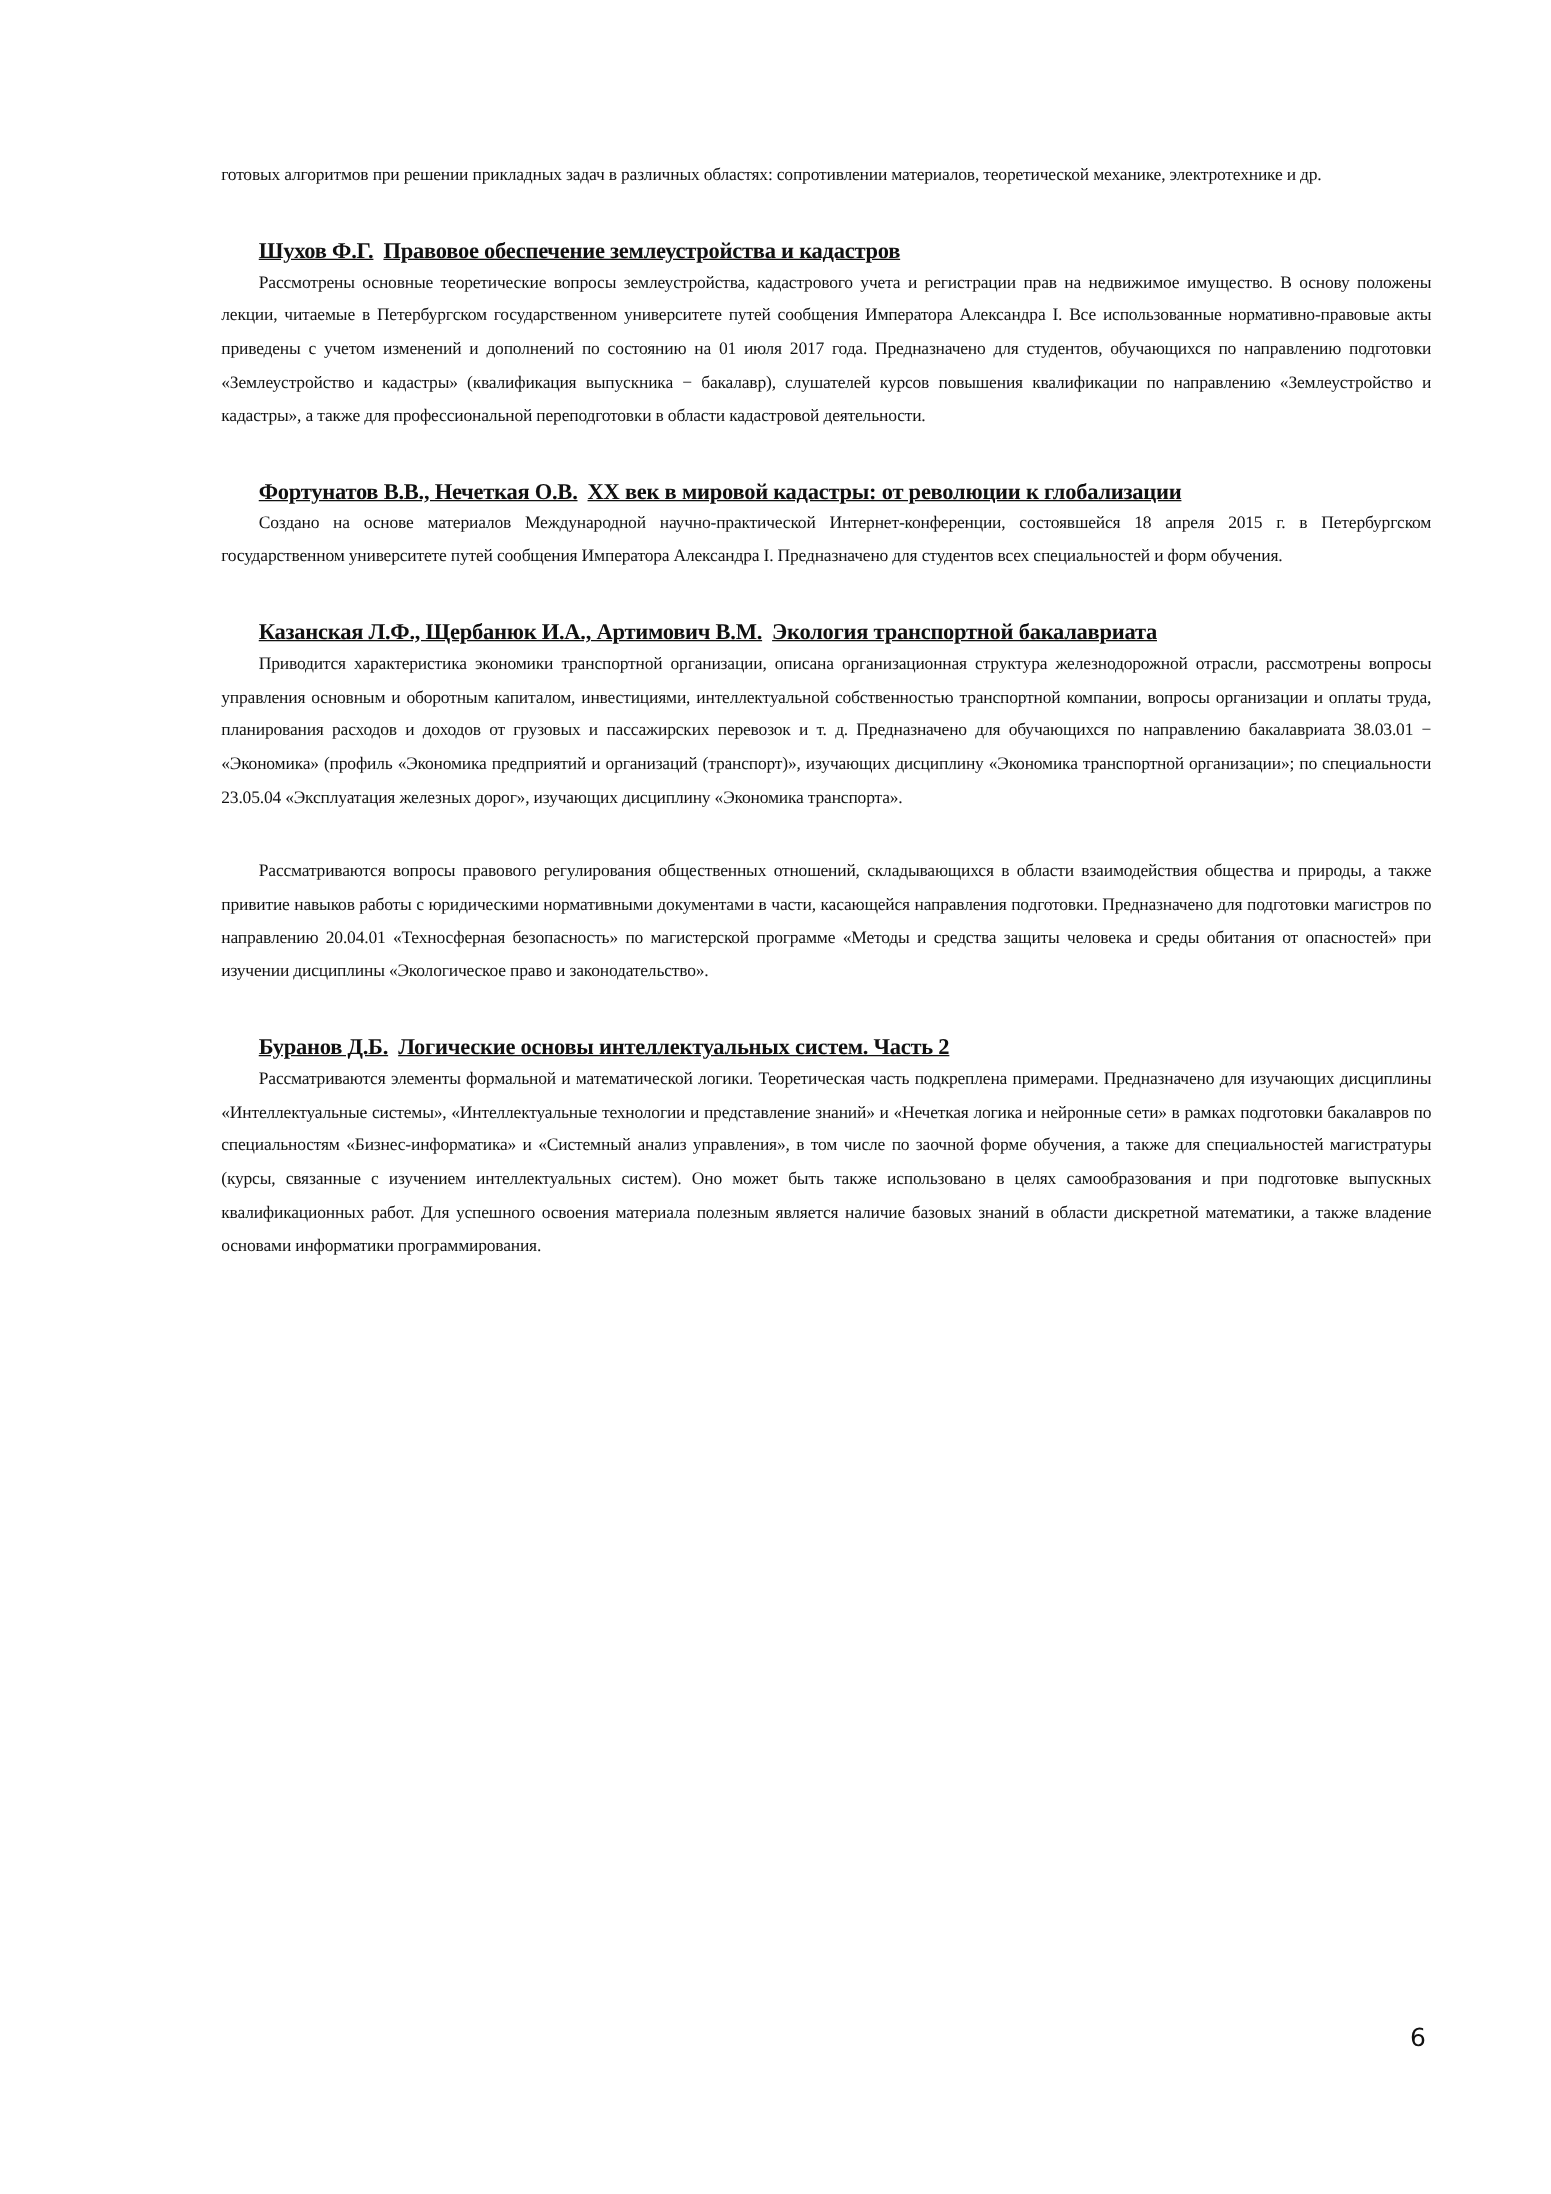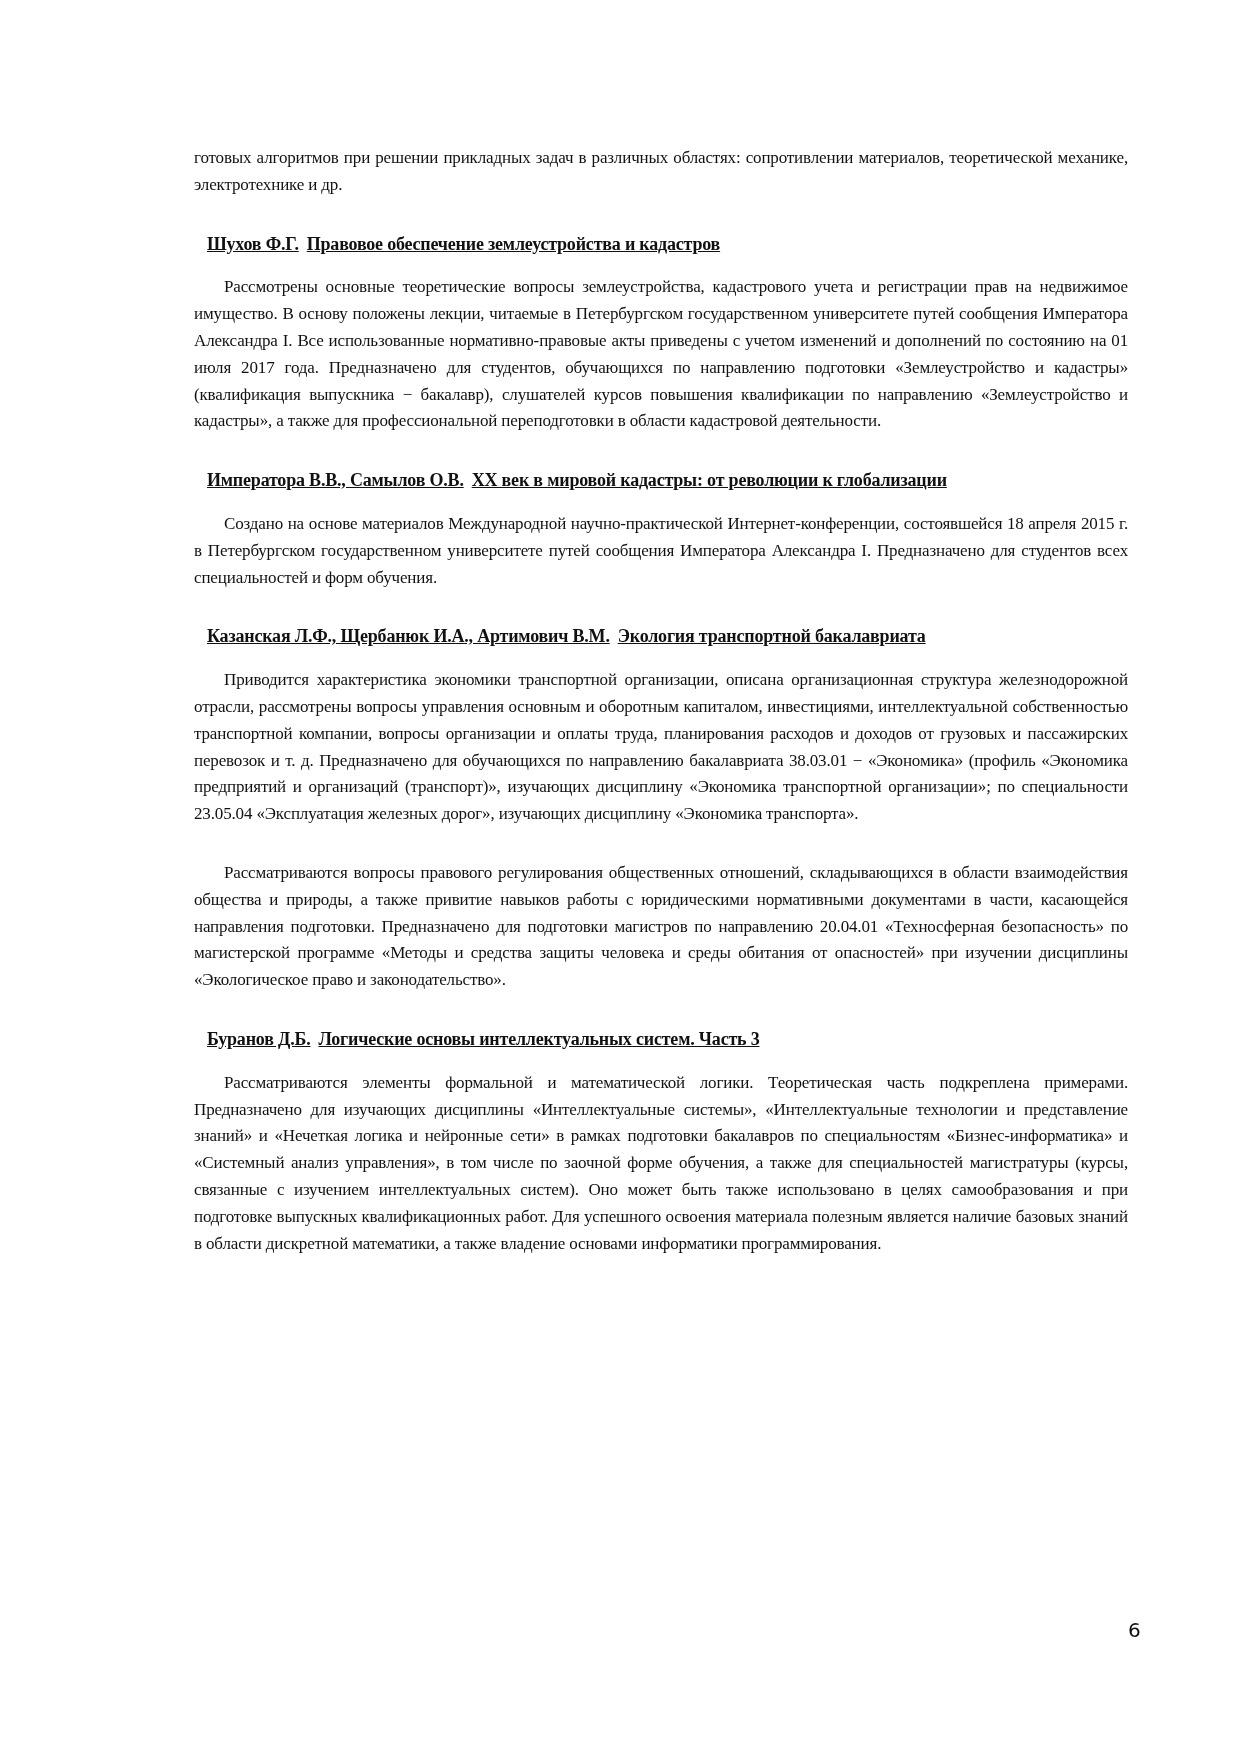--- a/index.html
+++ b/index.html
@@ -15,24 +15,24 @@
       color: #111111;
       font-family: "Liberation Serif", "DejaVu Serif", serif;
     }
     .page {
       position: absolute;
       left: 177px;
       top: 128px;
       width: 968px;
     }
     .para {
-      font-size: 17px;
+      font-size: 14px;
       line-height: 26.8px;
       text-align: justify;
-      margin: 17px;
+      margin: 0;
       letter-spacing: -0.15px;
       word-spacing: 0px;
     }
     .para.indent {
       text-indent: 30px;
     }
     .entry {
       margin-top: 32px;
     }
     .entry-title {
@@ -61,32 +61,32 @@
 
 <div class="page">
   <p class="para">готовых алгоритмов при решении прикладных задач в различных областях: сопротивлении материалов, теоретической механике, электротехнике и др.</p>
 
   <div class="entry">
     <p class="entry-title"><span class="author">Шухов Ф.Г.</span><span>Правовое обеспечение землеустройства и кадастров</span></p>
     <p class="para indent">Рассмотрены основные теоретические вопросы землеустройства, кадастрового учета и регистрации прав на недвижимое имущество. В основу положены лекции, читаемые в Петербургском государственном университете путей сообщения Императора Александра I. Все использованные нормативно-правовые акты приведены с учетом изменений и дополнений по состоянию на 01 июля 2017 года. Предназначено для студентов, обучающихся по направлению подготовки «Землеустройство и кадастры» (квалификация выпускника − бакалавр), слушателей курсов повышения квалификации по направлению «Землеустройство и кадастры», а также для профессиональной переподготовки в области кадастровой деятельности.</p>
   </div>
 
   <div class="entry">
-    <p class="entry-title"><span class="author">Императора В.В., Самылов О.В.</span><span>XX век в мировой кадастры: от революции к глобализации</span></p>
+    <p class="entry-title"><span class="author">Фортунатов В.В., Нечеткая О.В.</span><span>XX век в мировой кадастры: от революции к глобализации</span></p>
     <p class="para indent">Создано на основе материалов Международной научно-практической Интернет-конференции, состоявшейся 18 апреля 2015 г. в Петербургском государственном университете путей сообщения Императора Александра I. Предназначено для студентов всех специальностей и форм обучения.</p>
   </div>
 
   <div class="entry">
     <p class="entry-title"><span class="author">Казанская Л.Ф., Щербанюк И.А., Артимович В.М.</span><span>Экология транспортной бакалавриата</span></p>
     <p class="para indent">Приводится характеристика экономики транспортной организации, описана организационная структура железнодорожной отрасли, рассмотрены вопросы управления основным и оборотным капиталом, инвестициями, интеллектуальной собственностью транспортной компании, вопросы организации и оплаты труда, планирования расходов и доходов от грузовых и пассажирских перевозок и т. д.  Предназначено для обучающихся по направлению бакалавриата 38.03.01 − «Экономика» (профиль «Экономика предприятий и организаций (транспорт)», изучающих дисциплину «Экономика транспортной организации»; по специальности 23.05.04 «Эксплуатация железных дорог», изучающих дисциплину «Экономика транспорта».</p>
   </div>
 
   <div class="entry">
     <p class="para indent">Рассматриваются вопросы правового регулирования общественных отношений, складывающихся в области взаимодействия общества и природы, а также привитие навыков работы с юридическими нормативными документами в части, касающейся направления подготовки. Предназначено для подготовки магистров по направлению 20.04.01 «Техносферная безопасность» по магистерской программе «Методы и средства защиты человека и среды обитания от опасностей» при изучении дисциплины «Экологическое право и законодательство».</p>
   </div>
 
   <div class="entry">
-    <p class="entry-title"><span class="author">Буранов Д.Б.</span><span>Логические основы интеллектуальных систем. Часть 3</span></p>
+    <p class="entry-title"><span class="author">Буранов Д.Б.</span><span>Логические основы интеллектуальных систем. Часть 2</span></p>
     <p class="para indent">Рассматриваются элементы формальной и математической логики. Теоретическая часть подкреплена примерами. Предназначено для изучающих дисциплины «Интеллектуальные системы», «Интеллектуальные технологии и представление знаний» и «Нечеткая логика и нейронные сети» в рамках подготовки бакалавров по специальностям «Бизнес-информатика» и «Системный анализ управления», в том числе по заочной форме обучения, а также для специальностей магистратуры (курсы, связанные с изучением интеллектуальных систем). Оно может быть также использовано в целях самообразования и при подготовке выпускных квалификационных работ. Для успешного освоения материала полезным является наличие базовых знаний в области дискретной математики, а также владение основами информатики программирования.</p>
   </div>
 </div>
 
 <div class="page-number">6</div>
 
 </body></html>

